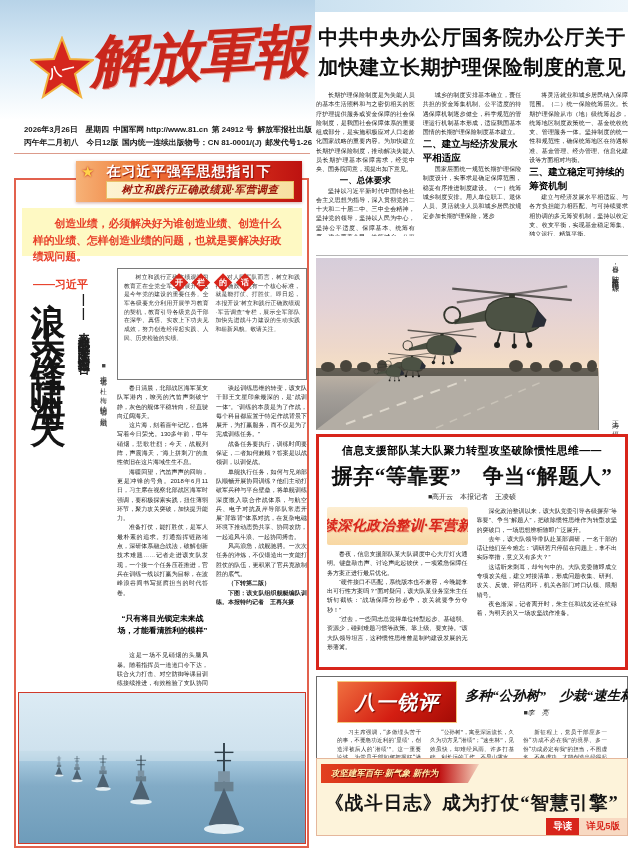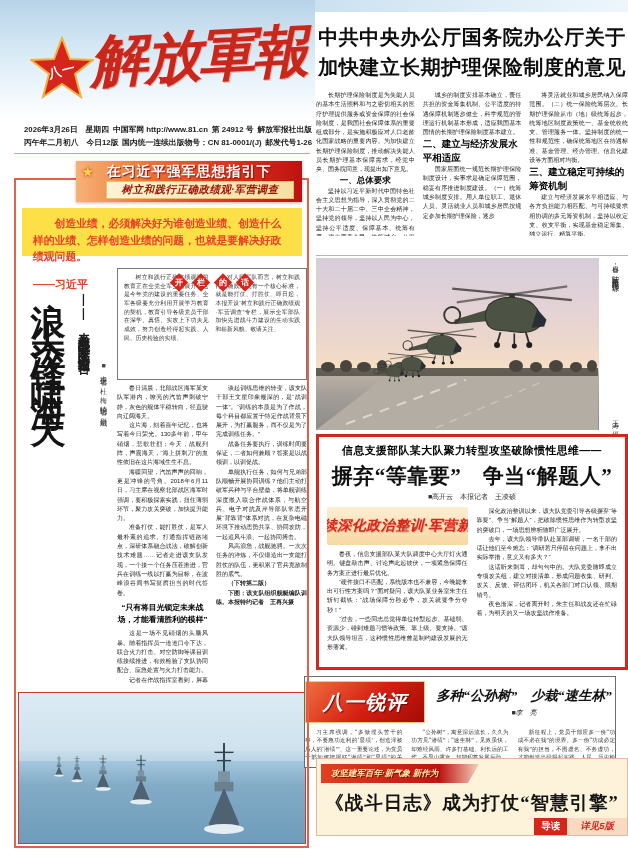--- a/index.html
+++ b/index.html
@@ -39,21 +39,21 @@
   .camp-star{position:absolute;left:5px;top:2px;color:#ffd24a;font-size:15px;text-shadow:0 0 2px #a00;}
   .camp-line1{text-align:center;color:#fff;font-weight:bold;font-size:14px;line-height:20px;
         text-shadow:1px 1px 1px #8c1206;letter-spacing:1px;}
   .camp-line2{margin:0 8px 0 30px;height:16px;line-height:15px;text-align:center;
         background:linear-gradient(90deg,#fdf3d2,#f7dfa2);border:1px solid #e9c06a;
         color:#9c1508;font-weight:bold;font-style:italic;font-size:10.5px;letter-spacing:0.5px;
         font-family:"Liberation Serif",serif;}
 
   
   .quote-box{position:absolute;left:22px;top:208px;width:280px;height:48px;z-index:2;
-        background:#fde047;padding:7px 11px;box-sizing:border-box;}
+        background:#fef9c3;padding:7px 11px;box-sizing:border-box;}
   .quote-text{color:#e8402a;font-weight:bold;font-size:10.8px;line-height:1.55;text-indent:2em;margin:0;}
   .quote-attr{color:#e8402a;font-weight:bold;font-size:11px;text-align:left;padding-right:16px;margin-top:12px;}
 
   
   .left-frame{position:absolute;left:14px;top:178px;width:295px;height:670px;
         border:2px solid #e2614d;box-sizing:border-box;z-index:1;}
   .vert-title{position:absolute;left:25px;top:274px;height:400px;z-index:2;
         writing-mode:vertical-rl;text-orientation:upright;
         font-size:35px;font-weight:bold;color:#141414;letter-spacing:19px;line-height:46px;}
   .vert-subtitle{position:absolute;left:75px;top:294px;height:300px;z-index:2;
@@ -67,21 +67,21 @@
   .diamond-row{position:absolute;left:50%;top:6px;transform:translateX(-50%);display:flex;gap:7px;z-index:2;}
   .diamond{position:relative;width:15px;height:15px;display:flex;align-items:center;justify-content:center;
         font-style:normal;color:#fff;font-size:8px;font-weight:bold;}
   .diamond::before{content:"";position:absolute;inset:1px;background:#d8251b;transform:rotate(45deg);z-index:-1;}
   .note-cols{display:flex;gap:7px;height:100%;overflow:hidden;}
   .note-col{flex:1;font-size:5.8px;line-height:1.5;text-align:justify;color:#333;text-indent:2em;}
 
   .la-cols{position:absolute;left:117px;top:384px;width:190px;height:302px;display:flex;gap:8px;overflow:hidden;}
   .la-col{flex:1;font-size:6px;line-height:1.55;text-align:justify;color:#222;overflow:hidden;}
   .la-col p{margin:0;text-indent:2em;}
-  .la-subhead{font-weight:bold;font-size:7.8px;text-align:center;margin:4px 0;color:#000;line-height:1.5;text-indent:0 !important;}
+  .la-subhead{font-weight:bold;font-size:7.8px;text-align:center;margin:15px 0;color:#000;line-height:1.5;text-indent:0 !important;}
   .photo-note{font-weight:bold;text-indent:2em;}
   .jump-line{font-weight:bold;text-indent:2em;}
 
   .ship-photo{position:absolute;left:18px;top:692px;width:288px;height:152px;
         border:1px solid #cf3a2a;box-sizing:border-box;overflow:hidden;
         background:linear-gradient(180deg,#dcebf4 0%,#cfe2ee 38%,#a3c6dc 46%,#82abc6 62%,#6e9cba 100%);}
 
   
   .heli-photo{position:absolute;left:316px;top:258px;width:283px;height:172px;overflow:hidden;
         background:linear-gradient(180deg,#d6cdda 0%,#e3d2d6 28%,#eed8ca 52%,#f5dfc5 64%,#bdb2a5 67%,#a39e98 80%,#8d8a86 100%);}
@@ -100,22 +100,22 @@
   .rb-byline{text-align:center;font-size:7px;color:#333;margin-bottom:5px;}
   .rb-cols{display:flex;gap:9px;height:148px;overflow:hidden;}
   .rb-col{flex:1;font-size:6px;line-height:1.55;text-align:justify;color:#222;overflow:hidden;}
   .rb-col p{margin:0;text-indent:2em;}
   .col-banner{height:38px;margin-bottom:5px;border-radius:2px;display:flex;align-items:center;justify-content:center;
         background:linear-gradient(180deg,#fdeed2,#f8d7a2);}
   .col-banner span{font-size:14px;font-weight:bold;font-style:italic;color:#d8251b;
         font-family:"Liberation Serif",serif;letter-spacing:0.5px;text-shadow:0.7px 0.7px 0 #f2b08e;white-space:nowrap;}
 
   
-  .rating{position:absolute;left:304px;top:676px;width:312px;height:92px;
-        border:1px solid #6b6b6b;box-sizing:border-box;padding:4px 0;background:#fff;}
+  .rating{position:absolute;left:316px;top:676px;width:312px;height:92px;
+        border:1px solid #6b6b6b;box-sizing:border-box;padding:4px 20px;background:#fff;}
   .rating-top{display:flex;gap:8px;align-items:center;}
   .rating-logo{width:118px;height:40px;flex:0 0 auto;display:flex;align-items:center;justify-content:center;
         background:linear-gradient(135deg,#f0703f 0%,#d41e12 55%,#a30b05 100%);
         border:1px solid #f5c97e;color:#fff;font-size:20px;font-weight:bold;font-style:italic;
         font-family:"Liberation Serif",serif;letter-spacing:1px;text-shadow:1px 1px 1px #6d0702;}
   .rating-right{flex:1;text-align:center;min-width:0;font-style:italic;}
   .rating-headline{font-size:13.5px;font-weight:bold;color:#101010;font-family:"Liberation Serif",serif;white-space:nowrap;}
   .rating-byline{font-size:7px;color:#333;margin-top:3px;}
   .rating-cols{display:flex;gap:9px;margin-top:5px;height:32px;overflow:hidden;}
   .rating-col{flex:1;font-size:5.6px;line-height:1.5;text-align:justify;color:#333;
@@ -126,21 +126,21 @@
         background:#fdf3da;border:1px solid #e5b79c;box-sizing:border-box;}
   .ribbon{position:absolute;left:4px;top:5px;width:158px;height:19px;display:flex;align-items:center;
         padding-left:10px;box-sizing:border-box;
         background:linear-gradient(90deg,#e2401f,#c01212 75%,rgba(192,18,18,0.15));
         clip-path:polygon(0 0,100% 0,93% 100%,0 100%);
         color:#ffe9a8;font-size:8.5px;font-weight:bold;font-style:italic;text-shadow:1px 1px 0 #7d0b02;white-space:nowrap;}
   .bb-headline{position:absolute;left:0;top:31px;width:100%;text-align:center;
         font-size:18.5px;font-weight:bold;color:#141414;font-family:"Liberation Serif",serif;letter-spacing:1px;white-space:nowrap;}
   .bb-tag{position:absolute;right:0;bottom:0;display:flex;height:17px;font-weight:bold;font-size:9.5px;}
   .tag-label{background:#d8251b;color:#fff;display:flex;align-items:center;padding:0 7px;margin-left:20px;}
-  .tag-text{background:#f8d9c2;color:#d8251b;display:flex;align-items:center;padding:0 13px;font-style:italic;}
+  .tag-text{background:#f8d9c2;color:#d8251b;display:flex;align-items:center;padding:0 7px;}
 </style>
 </head>
 <body>
 
 <div class="page">
 
   <div class="sky-strip"></div>
   <div class="sky-glow"></div>
   <div class="star-emblem">
     <svg viewBox="0 0 64 64" width="64" height="64">

